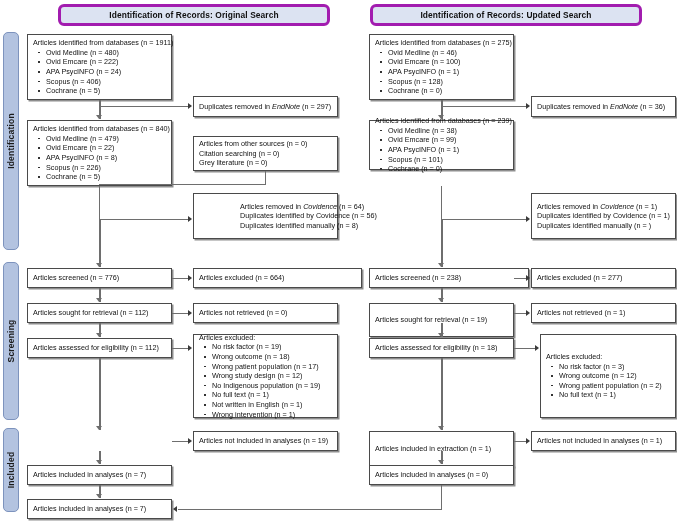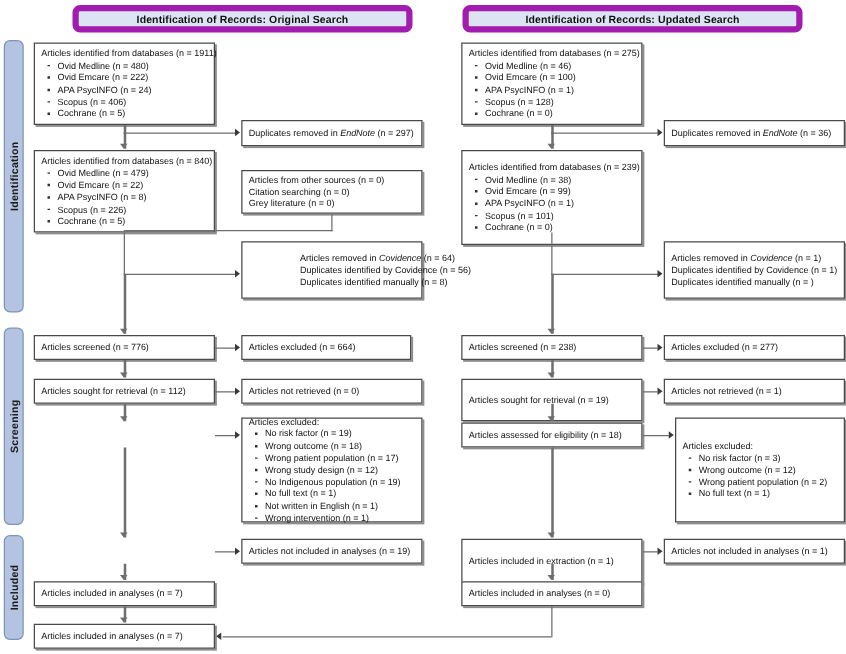--- a/index.html
+++ b/index.html
@@ -32,21 +32,21 @@
     font-size:8.5px;
     font-weight:bold;
     color:#1b1b1b;
     letter-spacing:.2px;
   }
   
   .colhead{
     position:absolute;
     box-sizing:border-box;
     background:#dce3f2;
-    border:5px solid #a21caf;
+    border:3px solid #a21caf;
     border-radius:6px;
     display:flex;
     align-items:center;
     justify-content:center;
     font-size:8.4px;
     font-weight:bold;
     color:#101010;
     letter-spacing:.1px;
   }
   
@@ -180,39 +180,42 @@
   <div class="ln-v" style="left:265px;top:171px;height:14px;"></div>
   <div class="ln-h" style="left:99px;top:184px;width:167px;"></div>
   <div class="ln-h" style="left:99px;top:219px;width:90px;"></div>
   <div class="arw right" style="left:188px;top:216px;"></div>
   <div class="ln-v th" style="left:99px;top:219px;height:48px;"></div>
   <div class="arw down" style="left:96px;top:263px;"></div>
 
   <div class="box shadow" style="left:27px;top:268px;width:145px;height:20px;">
     <div class="ln">Articles screened (n = 776)</div>
   </div>
-  <div class="box shadow" style="left:193px;top:268px;width:136px;height:20px;">
+  <div class="box shadow" style="left:193px;top:268px;width:169px;height:20px;">
     <div class="ln">Articles excluded (n = 664)</div>
   </div>
   <div class="ln-h" style="left:172px;top:278px;width:16px;"></div>
   <div class="arw right" style="left:188px;top:275px;"></div>
   <div class="ln-v th" style="left:99px;top:288px;height:14px;"></div>
   <div class="arw down" style="left:96px;top:298px;"></div>
 
   <div class="box shadow" style="left:27px;top:303px;width:145px;height:20px;">
     <div class="ln">Articles sought for retrieval (n = 112)</div>
   </div>
   <div class="box shadow" style="left:193px;top:303px;width:145px;height:20px;">
     <div class="ln">Articles not retrieved (n = 0)</div>
   </div>
   <div class="ln-h" style="left:172px;top:313px;width:16px;"></div>
   <div class="arw right" style="left:188px;top:310px;"></div>
   <div class="ln-v th" style="left:99px;top:323px;height:14px;"></div>
   <div class="arw down" style="left:96px;top:333px;"></div>
 
+  <div class="box shadow" style="left:27px;top:338px;width:145px;height:20px;">
+    <div class="ln">Articles assessed for eligibility (n = 112)</div>
+  </div>
   <div class="box shadow" style="left:193px;top:334px;width:145px;height:84px;">
     <div class="ttl">Articles excluded:</div>
     <ul>
       <li>No risk factor (n = 19)</li>
       <li>Wrong outcome (n = 18)</li>
       <li>Wrong patient population (n = 17)</li>
       <li>Wrong study design (n = 12)</li>
       <li>No Indigenous population (n = 19)</li>
       <li>No full text (n = 1)</li>
       <li>Not written in English (n = 1)</li>
@@ -256,21 +259,21 @@
   <div class="box shadow" style="left:531px;top:96px;width:145px;height:21px;">
     <div class="ln"><span>Duplicates removed in </span><span class="it">EndNote</span><span> (n = 36)</span></div>
   </div>
 
   <div class="ln-v th" style="left:441px;top:100px;height:7px;"></div>
   <div class="ln-h" style="left:441px;top:106px;width:85px;"></div>
   <div class="arw right" style="left:526px;top:103px;"></div>
   <div class="ln-v th" style="left:441px;top:106px;height:13px;"></div>
   <div class="arw down" style="left:438px;top:115px;"></div>
 
-  <div class="box shadow" style="left:369px;top:120px;width:145px;height:76px;">
+  <div class="box shadow" style="left:369px;top:120px;width:145px;height:50px;">
     <div class="ttl">Articles identified from databases (n = 239)</div>
     <ul>
       <li>Ovid Medline (n = 38)</li>
       <li>Ovid Emcare (n = 99)</li>
       <li>APA PsycINFO (n = 1)</li>
       <li>Scopus (n = 101)</li>
       <li>Cochrane (n = 0)</li>
     </ul>
   </div>
 
@@ -279,21 +282,21 @@
     <div class="ln">Duplicates identified by Covidence (n = 1)</div>
     <div class="ln">Duplicates identified manually (n = )</div>
   </div>
 
   <div class="ln-v" style="left:441px;top:186px;height:34px;"></div>
   <div class="ln-h" style="left:441px;top:219px;width:86px;"></div>
   <div class="arw right" style="left:526px;top:216px;"></div>
   <div class="ln-v th" style="left:441px;top:219px;height:48px;"></div>
   <div class="arw down" style="left:438px;top:263px;"></div>
 
-  <div class="box shadow" style="left:369px;top:268px;width:145px;height:20px;">
+  <div class="box shadow" style="left:369px;top:268px;width:160px;height:20px;">
     <div class="ln">Articles screened (n = 238)</div>
   </div>
   <div class="box shadow" style="left:531px;top:268px;width:145px;height:20px;">
     <div class="ln">Articles excluded (n = 277)</div>
   </div>
   <div class="ln-h" style="left:514px;top:278px;width:12px;"></div>
   <div class="arw right" style="left:526px;top:275px;"></div>
   <div class="ln-v th" style="left:441px;top:288px;height:14px;"></div>
   <div class="arw down" style="left:438px;top:298px;"></div>
 

